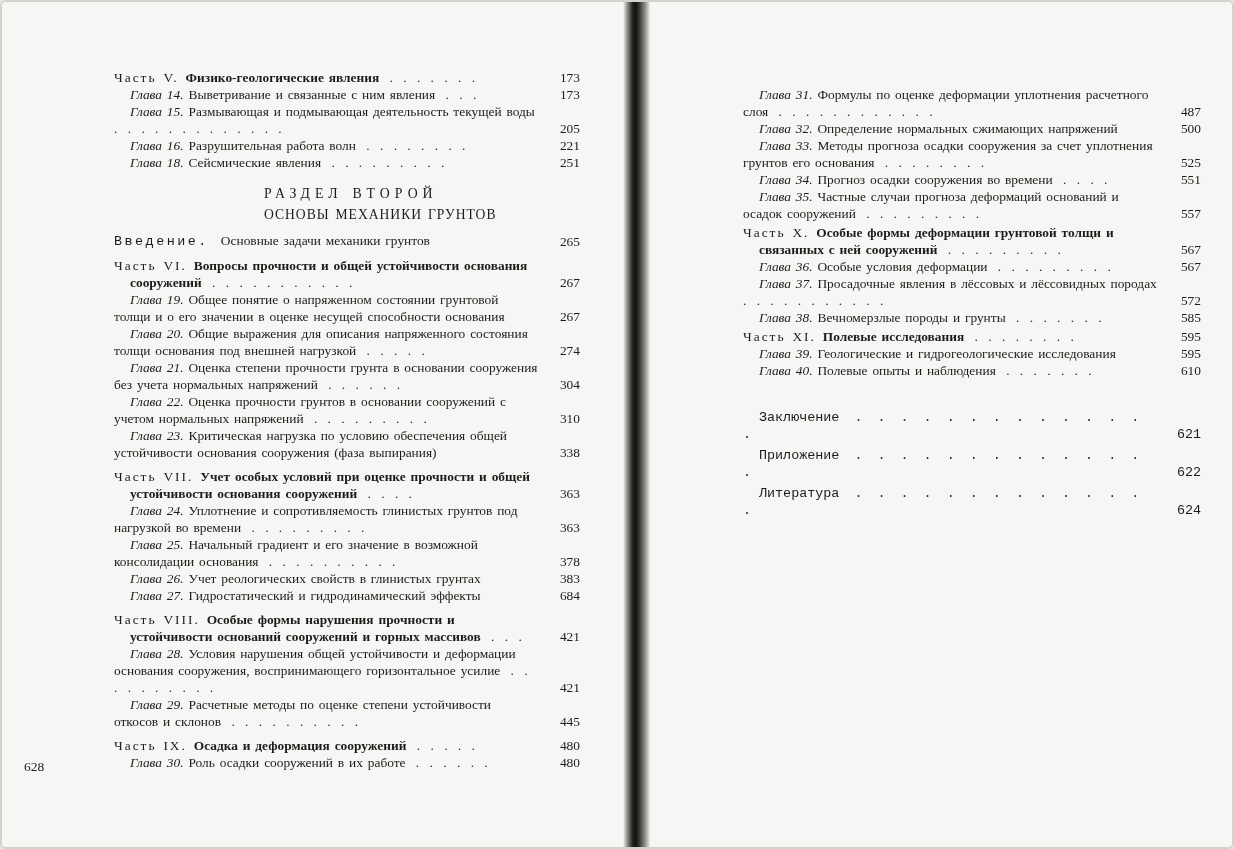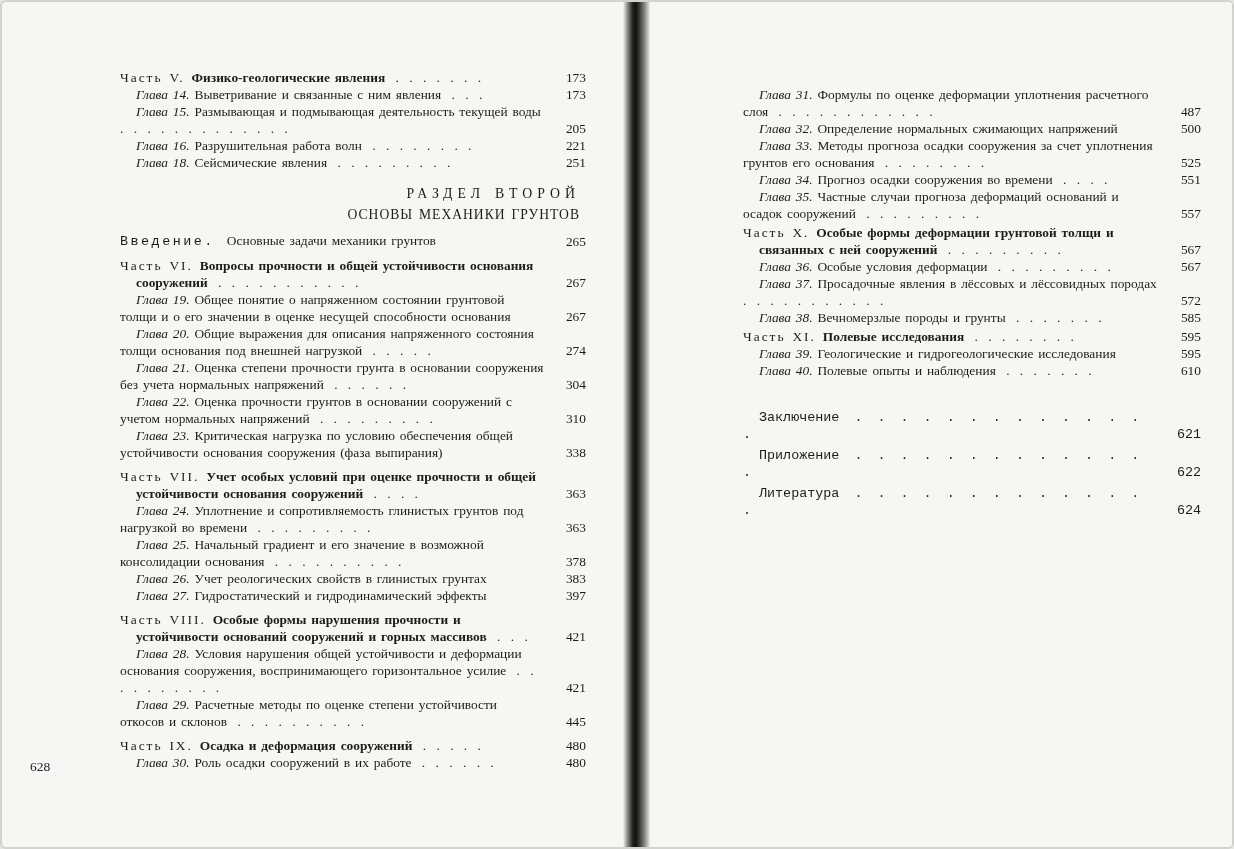--- a/index.html
+++ b/index.html
@@ -11,21 +11,21 @@
     overflow:hidden;
   }
   .scan {
     position:absolute; inset:0;
     background:#f6f7f4;
     border:2px solid #d2d3cf;
     border-radius:6px;
     overflow:hidden;
   }
   .page { position:absolute; top:0; bottom:0; background:#f6f7f4; }
-  .page-left  { left:0; width:751px;margin-left:6px; }
+  .page-left  { left:0; width:751px; }
   .page-right { left:648px; right:0;margin-left:36px; }
   .spine {
     position:absolute; top:0; bottom:0; left:621px; width:27px;
     background:linear-gradient(90deg,
       #f6f7f4 0%, #a8a8a2 12%, #242422 35%, #111110 48%,
       #3c3c38 62%, #90908a 82%, #eceded 100%);
   }
   .toc {
     position:absolute;
     color:#1c1c1a;
@@ -50,21 +50,21 @@
   .entry.intro { margin-top:4px; margin-bottom:5px; }
   .entry.intro .label { letter-spacing:2.5px;font-family:Liberation Mono, monospace; }
 
   .entry.plain { text-indent:16px; margin-bottom:4px;font-family:Liberation Mono, monospace; }
 
   .dots { word-spacing:7px; white-space:normal; color:#2a2a28; }
 
   .heading {
     width:310px;
     margin:14px 0 9px 150px;
-    text-align:right;
+    text-align:left;
   }
   .heading .h1 { letter-spacing:5px; font-size:13.8px; }
   .heading .h2 { font-weight:normal; letter-spacing:1px; margin-top:4px; font-size:13.6px; }
 
   .footer-group { margin-top:30px; }
 
   .folio {
     position:absolute; left:22px; top:757px;
     font-size:13.5px; color:#222;
   }
@@ -94,21 +94,21 @@
           <div class="entry part"><span class="label">Часть VI.&nbsp;</span><span class="title">Вопросы прочности и общей устойчивости основания сооружений</span><span class="dots"> . . . . . . . . . . .</span><span class="pg">267</span></div>
           <div class="entry chapter"><span class="label">Глава 19.&nbsp;</span><span class="title">Общее понятие о напряженном состоянии грунтовой толщи и о его значении в оценке несущей способности основания</span><span class="pg">267</span></div>
           <div class="entry chapter"><span class="label">Глава 20.&nbsp;</span><span class="title">Общие выражения для описания напряженного состояния толщи основания под внешней нагрузкой</span><span class="dots"> . . . . .</span><span class="pg">274</span></div>
           <div class="entry chapter"><span class="label">Глава 21.&nbsp;</span><span class="title">Оценка степени прочности грунта в основании сооружения без учета нормальных напряжений</span><span class="dots"> . . . . . .</span><span class="pg">304</span></div>
           <div class="entry chapter"><span class="label">Глава 22.&nbsp;</span><span class="title">Оценка прочности грунтов в основании сооружений с учетом нормальных напряжений</span><span class="dots"> . . . . . . . . .</span><span class="pg">310</span></div>
           <div class="entry chapter"><span class="label">Глава 23.&nbsp;</span><span class="title">Критическая нагрузка по условию обеспечения общей устойчивости основания сооружения (фаза выпирания)</span><span class="pg">338</span></div>
           <div class="entry part"><span class="label">Часть VII.&nbsp;</span><span class="title">Учет особых условий при оценке прочности и общей устойчивости основания сооружений</span><span class="dots"> . . . .</span><span class="pg">363</span></div>
           <div class="entry chapter"><span class="label">Глава 24.&nbsp;</span><span class="title">Уплотнение и сопротивляемость глинистых грунтов под нагрузкой во времени</span><span class="dots"> . . . . . . . . .</span><span class="pg">363</span></div>
           <div class="entry chapter"><span class="label">Глава 25.&nbsp;</span><span class="title">Начальный градиент и его значение в возможной консолидации основания</span><span class="dots"> . . . . . . . . . .</span><span class="pg">378</span></div>
           <div class="entry chapter"><span class="label">Глава 26.&nbsp;</span><span class="title">Учет реологических свойств в глинистых грунтах</span><span class="pg">383</span></div>
-          <div class="entry chapter"><span class="label">Глава 27.&nbsp;</span><span class="title">Гидростатический и гидродинамический эффекты</span><span class="pg">397</span></div>
+          <div class="entry chapter"><span class="label">Глава 27.&nbsp;</span><span class="title">Гидростатический и гидродинамический эффекты</span><span class="pg">684</span></div>
           <div class="entry part"><span class="label">Часть VIII.&nbsp;</span><span class="title">Особые формы нарушения прочности и устойчивости оснований сооружений и горных массивов</span><span class="dots"> . . .</span><span class="pg">421</span></div>
           <div class="entry chapter"><span class="label">Глава 28.&nbsp;</span><span class="title">Условия нарушения общей устойчивости и деформации основания сооружения, воспринимающего горизонтальное усилие</span><span class="dots"> . . . . . . . . . .</span><span class="pg">421</span></div>
           <div class="entry chapter"><span class="label">Глава 29.&nbsp;</span><span class="title">Расчетные методы по оценке степени устойчивости откосов и склонов</span><span class="dots"> . . . . . . . . . .</span><span class="pg">445</span></div>
           <div class="entry part"><span class="label">Часть IX.&nbsp;</span><span class="title">Осадка и деформация сооружений</span><span class="dots"> . . . . .</span><span class="pg">480</span></div>
           <div class="entry chapter"><span class="label">Глава 30.&nbsp;</span><span class="title">Роль осадки сооружений в их работе</span><span class="dots"> . . . . . .</span><span class="pg">480</span></div>
         </div>
     </div>
     <div class="folio">628</div>
   </div>
 

